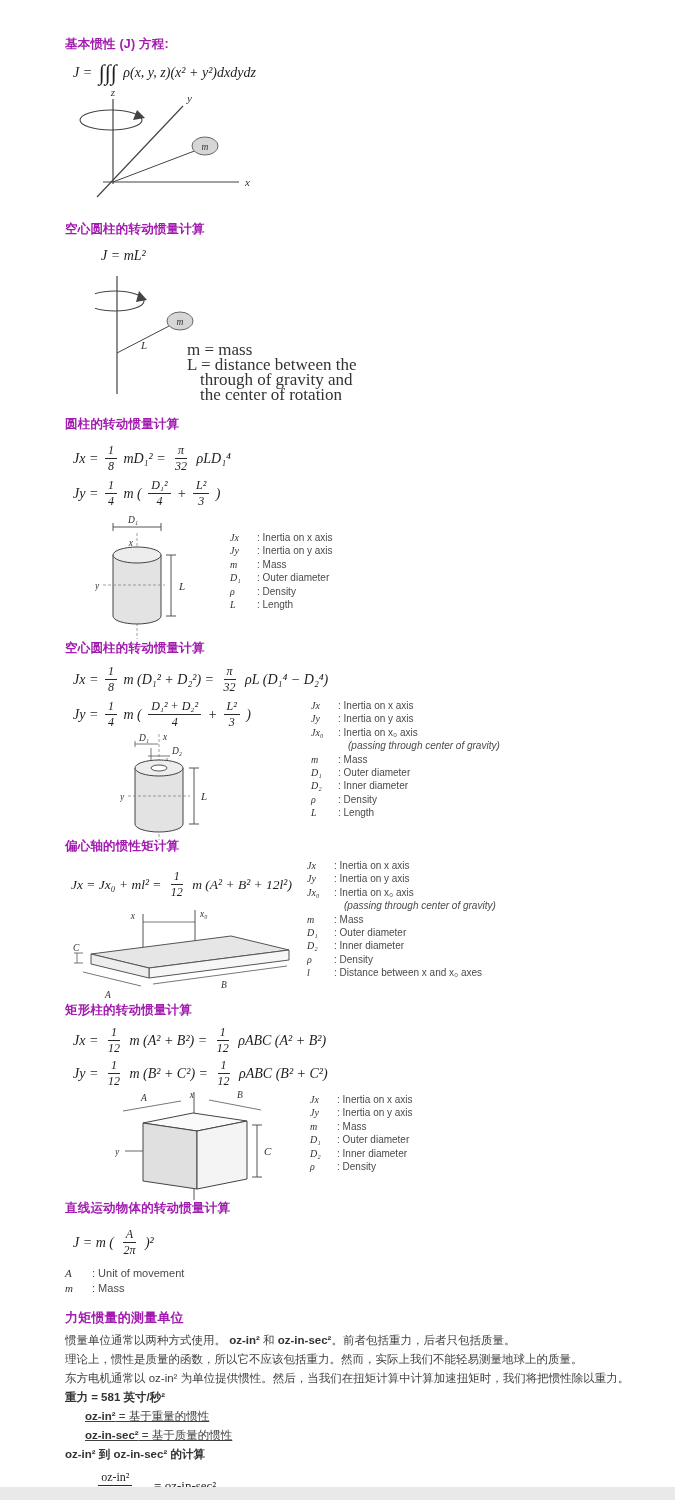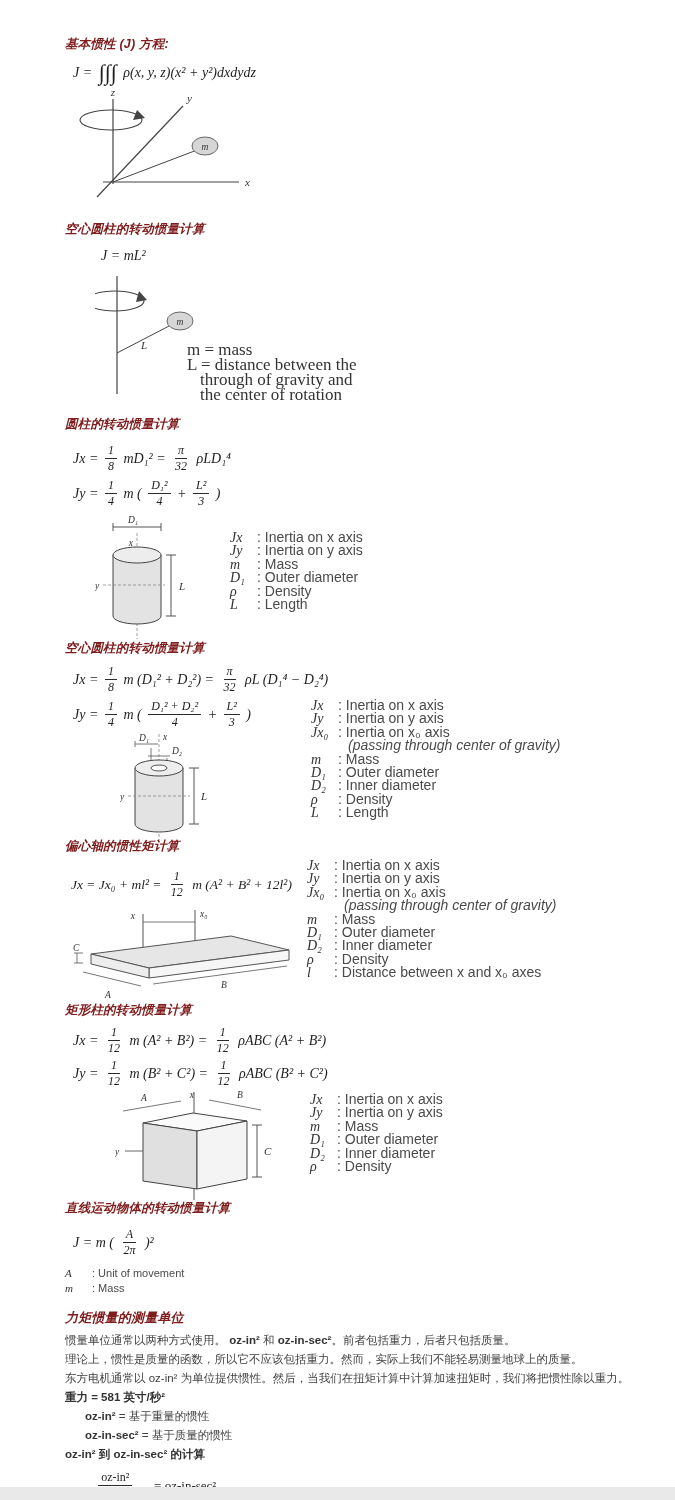--- a/index.html
+++ b/index.html
@@ -1,42 +1,42 @@
 <!DOCTYPE html>
 <html><head>
 <meta charset="utf-8">
 <style>
   html,body{margin:0;padding:0;background:#ffffff;}
   .page{position:relative;width:675px;height:1500px;background:#fff;overflow:hidden;
         font-family:"Liberation Sans","DejaVu Sans",sans-serif;color:#3f3f3f;}
   .sec{position:absolute;left:65px;width:590px;}
-  .sec-title{font-size:12.5px;font-weight:bold;color:#7f1d1d;letter-spacing:.2px;font-style:italic;}
+  .sec-title{font-size:12.5px;font-weight:bold;color:#a21caf;letter-spacing:.2px;}
   .formula{display:flex;align-items:center;font-family:"Liberation Serif","DejaVu Serif",serif;
            font-style:italic;font-size:14px;color:#1e1e1e;margin:10px 0 0 8px;}
   .formula .tk{white-space:pre;}
   .frac{display:inline-flex;flex-direction:column;align-items:center;margin:0 3px;
         font-size:12px;line-height:1.25;}
   .frac .num{border-bottom:1px solid #2a2a2a;padding:0 3px;}
   .frac .den{padding:0 3px;}
   .intg{font-size:22px;font-style:normal;margin:0 3px;line-height:.9;}
   .plain{font-style:normal;font-size:13px;}
-  .legend{font-size:14px;color:#4a4a4a;line-height:13.4px;}
+  .legend{font-size:10px;color:#4a4a4a;line-height:13.4px;}
   .leg-row{display:flex;}
   .leg-sym{width:27px;flex:none;font-family:"Liberation Serif","DejaVu Serif",serif;
            font-style:italic;color:#333;}
   .leg-sym:empty + .leg-desc{padding-left:10px;font-style:italic;}
   .notes{font-family:"Liberation Serif","DejaVu Serif",serif;font-size:17px;color:#333;line-height:15px;}
   .notes .note-line:nth-child(n+3){padding-left:13px;}
   .row{display:flex;align-items:flex-start;}
   svg{display:block;}
   svg text{font-family:"Liberation Serif","DejaVu Serif",serif;font-style:italic;font-size:11px;fill:#333;}
   svg .lab-s{font-size:9.5px;}
   .p{font-size:11.5px;color:#3f3f3f;line-height:19px;white-space:pre-wrap;}
   .b{font-weight:bold;color:#333;}
-  .indent{padding-left:20px;}
+  .indent{padding-left:20px;text-decoration:underline;}
   .footer-bar{position:absolute;left:0;width:675px;height:13px;top:1487px;}
 </style>
 </head>
 <body>
 
 <div class="page">
 
   <div class="sec" style="top:36px">
     <div class="sec-title">基本惯性 (J) 方程:</div>
     <div class="formula">

